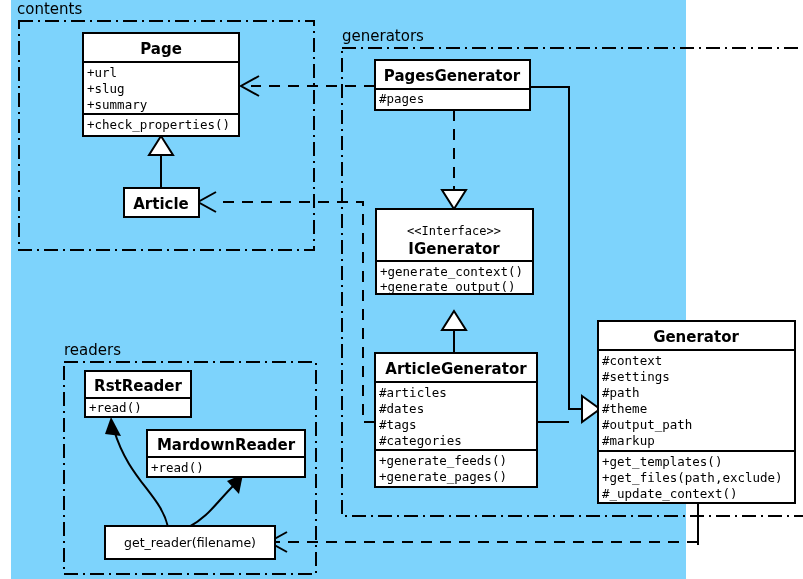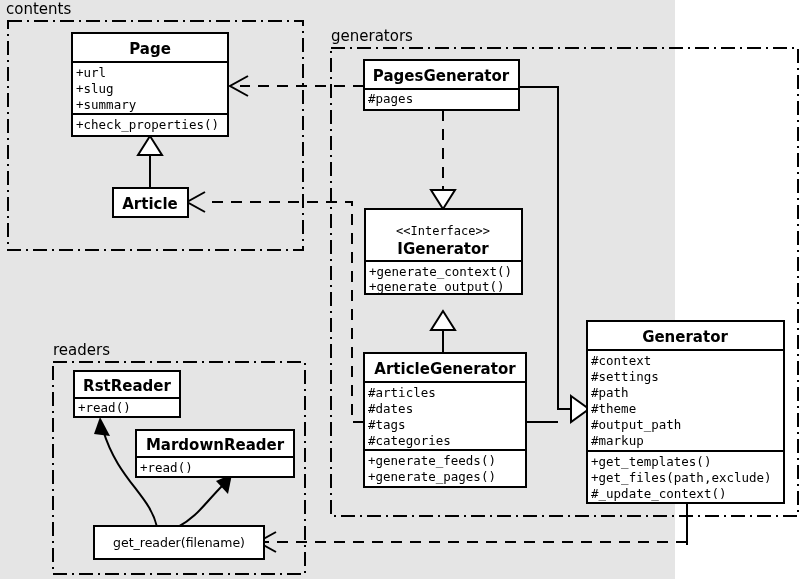--- a/index.html
+++ b/index.html
@@ -1,18 +1,18 @@
 <!DOCTYPE html>
 <html><head>
 <meta charset="utf-8">
 <style>
   html,body{margin:0;padding:0;background:#ffffff;}
   body{width:803px;height:579px;overflow:hidden;
        font-family:"DejaVu Sans", sans-serif;}
-  #stage{position:relative;width:675px;height:579px;background:#e5e5e5;}
+  #stage{position:relative;width:675px;height:579px;background:#7dd3fc;margin-left:11px;}
   svg{position:absolute;left:0;top:0;width:803px;height:579px;}
   .pkg-label{font-family:"DejaVu Sans",sans-serif;font-size:15px;fill:#000;}
   .cls-name{font-family:"DejaVu Sans",sans-serif;font-size:15px;font-weight:bold;fill:#000;text-anchor:middle;}
   .cls-stereo{font-family:"DejaVu Sans Mono",monospace;font-size:12px;fill:#000;text-anchor:middle;}
   .cls-member{font-family:"DejaVu Sans Mono",monospace;font-size:12.5px;fill:#000;}
   .fn-label{font-family:"DejaVu Sans",sans-serif;font-size:12.5px;fill:#000;text-anchor:middle;}
   .box{fill:#ffffff;stroke:#000000;stroke-width:2;}
   .sep{stroke:#000000;stroke-width:2;}
   .pkg{fill:none;stroke:#000000;stroke-width:2;stroke-dasharray:14 5 2 5;stroke-linecap:butt;}
   .solid-line{stroke:#000000;stroke-width:2;fill:none;}

